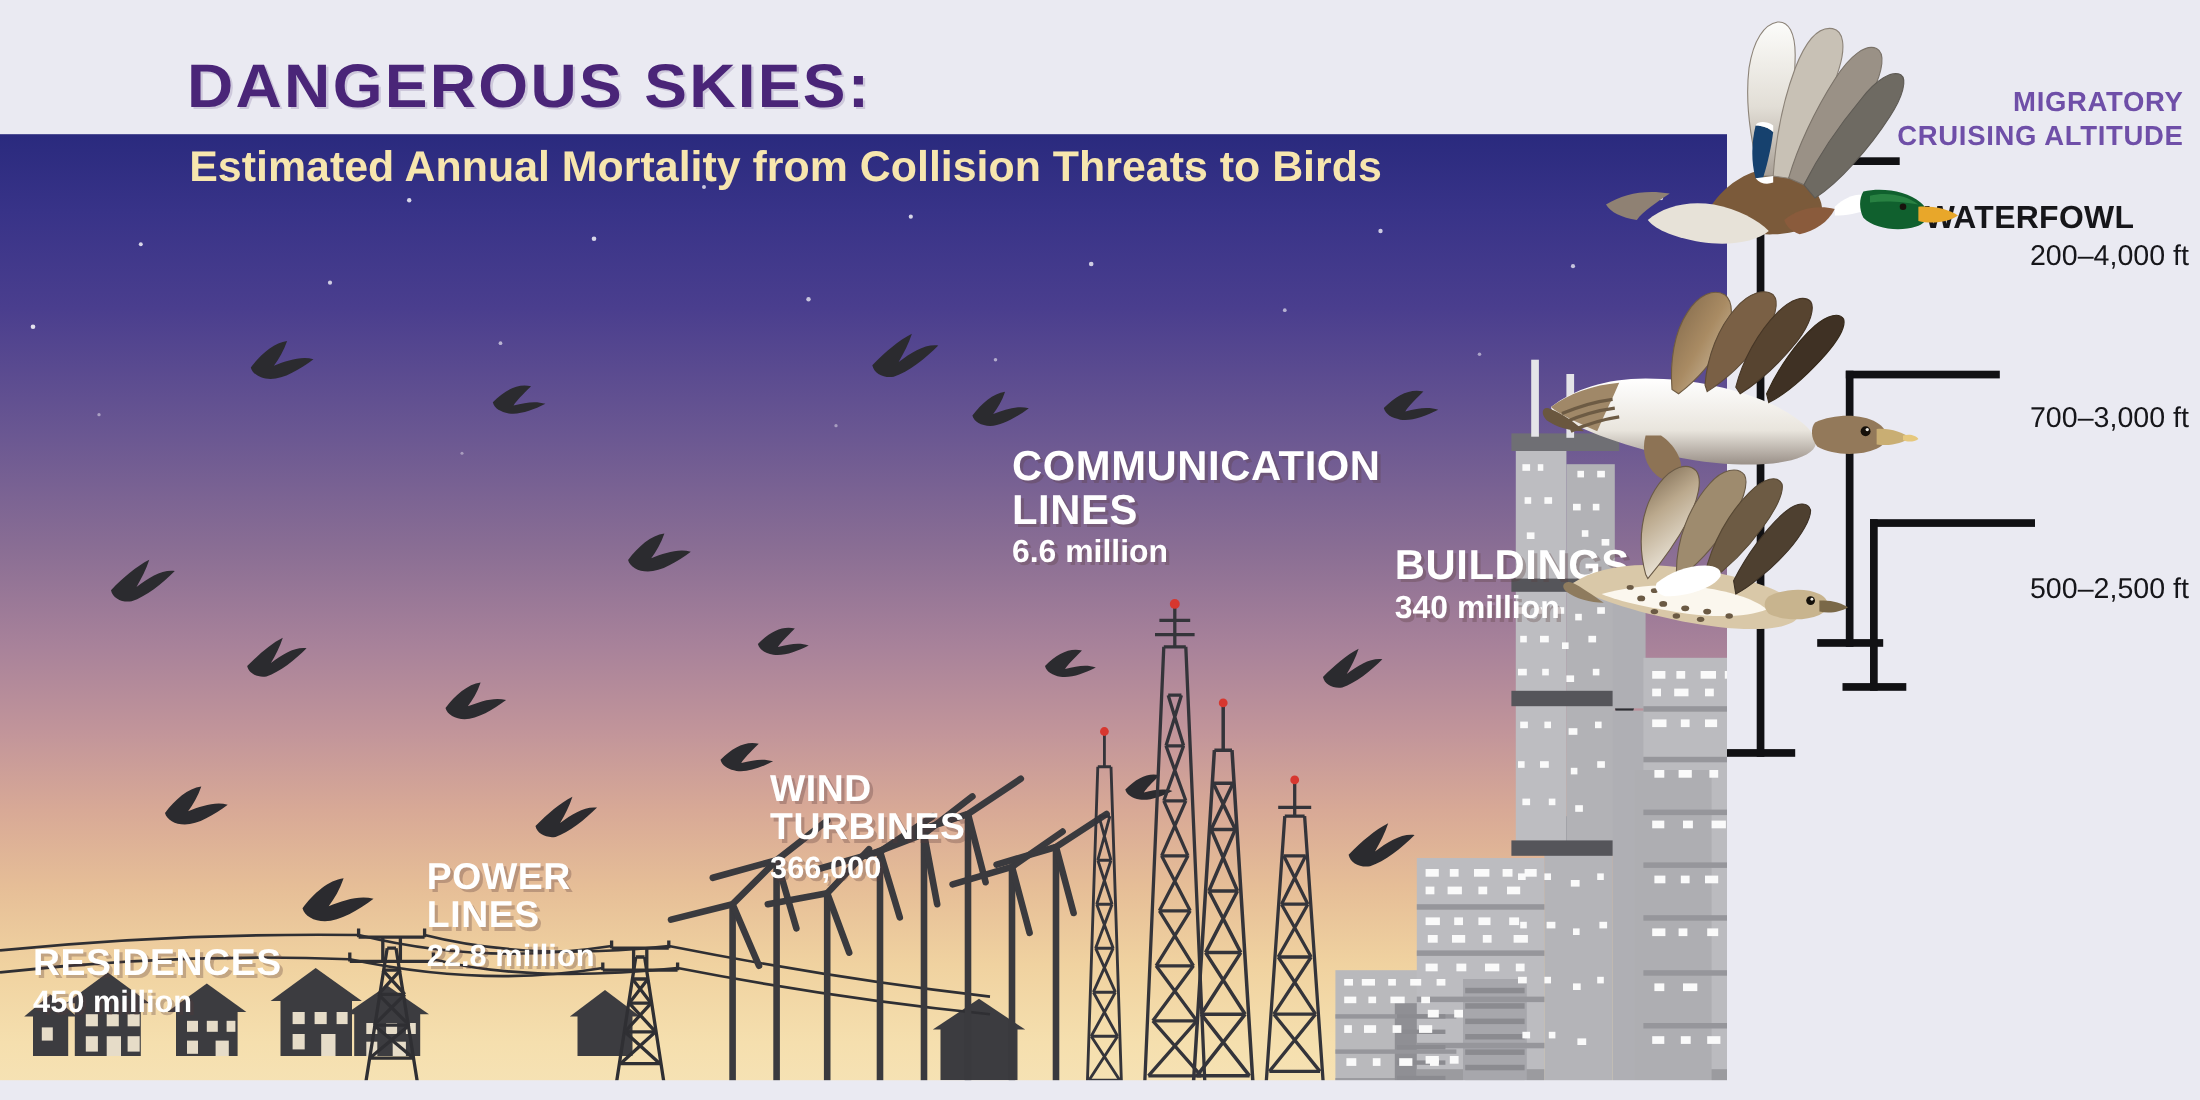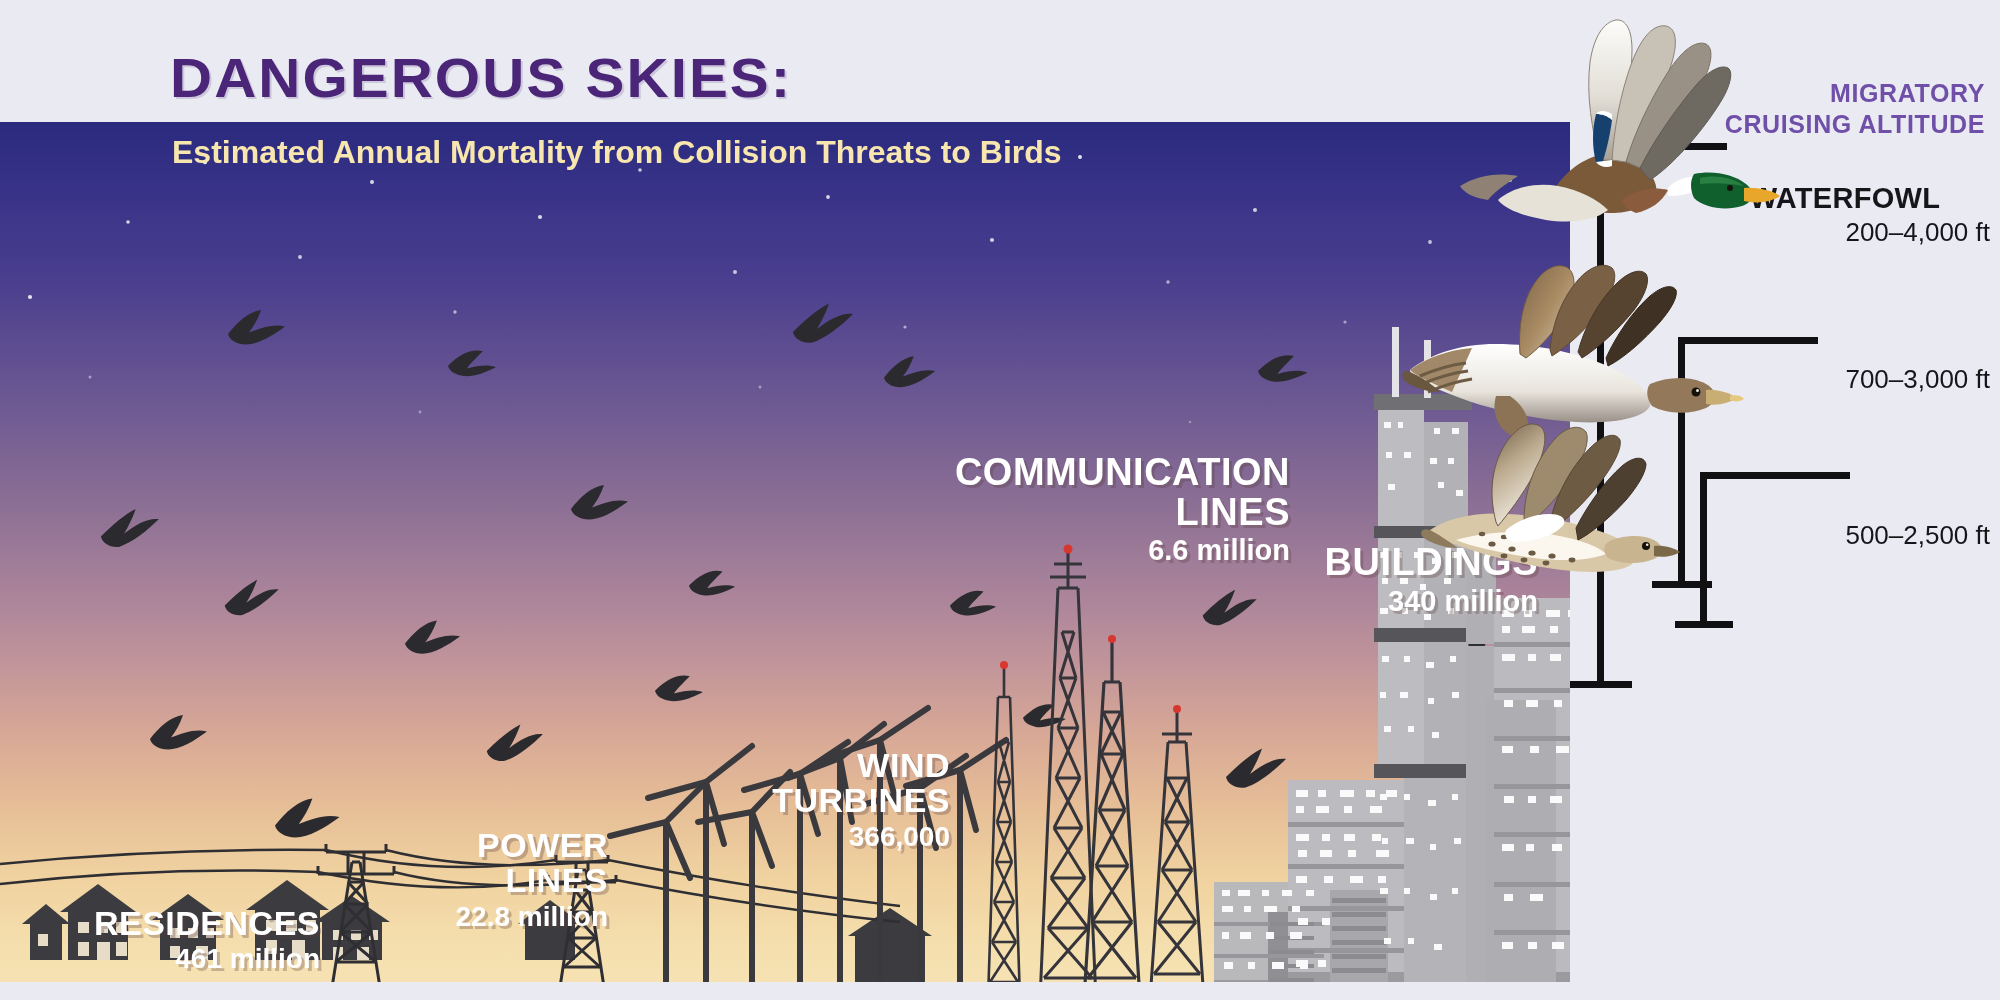--- a/index.html
+++ b/index.html
@@ -15,21 +15,21 @@
   }
   #main-title {
     position:absolute; left:170px; top:78px;
     font-size:56px; font-weight:bold; letter-spacing:2px;
     color:#4A2578; white-space:nowrap; line-height:1;
     transform:translateY(-50%) scaleX(1.04); transform-origin:left center;
     text-shadow:2px 2px 0 rgba(120,100,150,.25);
   }
   #subtitle {
     position:absolute; left:172px; top:152px;
-    font-size:32px; font-weight:bold; color:#F7E6AE;
+    font-size:39px; font-weight:bold; color:#F7E6AE;
     white-space:nowrap; line-height:1; transform:translateY(-50%);
   }
 
   
   #scene {
     position:absolute; left:0; top:122px; width:1570px; height:878px;
     background:linear-gradient(to bottom,
        #2A2A7E 0%,
        #383388 8%,
        #4A3E8E 18%,
@@ -44,23 +44,23 @@
        #F6E3B6 100%);
     overflow:hidden;
   }
   #ground-strip {
     position:absolute; left:0; bottom:0; width:1570px; height:18px;
     background:#EAEAF2;
   }
 
   
   .scene-label {
-    position:absolute; color:#FFFFFF; font-weight:bold; text-align:right;
+    position:absolute; color:#FFFFFF; font-weight:bold; text-align:left;
     text-shadow:3px 3px 0 rgba(90,60,60,.30);
-    line-height:1.04; white-space:nowrap;margin-top:48px;
+    line-height:1.04; white-space:nowrap;
   }
   .scene-label .lname { display:block; font-size:34px; letter-spacing:.5px; }
   .scene-label .lval  { display:block; font-size:28px; font-weight:bold; margin-top:3px;}
   .scene-label.big .lname { font-size:38px; }
   .scene-label.big .lval  { font-size:29px; }
 
   
   #right-panel {
     position:absolute; left:1570px; top:0; width:430px; height:1000px;
     background:#EAEAF2;
@@ -472,21 +472,21 @@
       </g>
     </svg>
 
     <div id="ground-strip"></div>
   </div>
 
   <div id="subtitle">Estimated Annual Mortality from Collision Threats to Birds</div>
 
   <div class="scene-label" style="left:30px; top:858px; width:290px;">
     <span class="lname">RESIDENCES</span>
-    <span class="lval">461 million</span>
+    <span class="lval">450 million</span>
   </div>
 
   <div class="scene-label" style="left:388px; top:780px; width:220px;">
     <span class="lname">POWER</span>
     <span class="lname">LINES</span>
     <span class="lval">22.8 million</span>
   </div>
 
   <div class="scene-label" style="left:700px; top:700px; width:250px;">
     <span class="lname">WIND</span>

